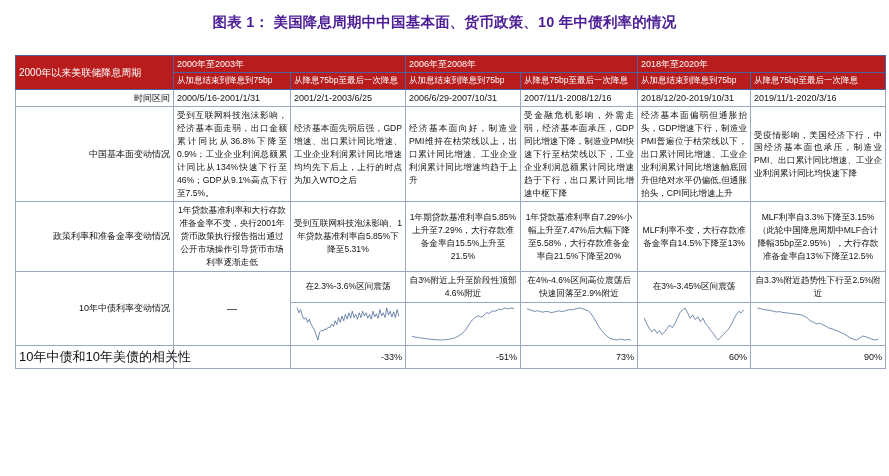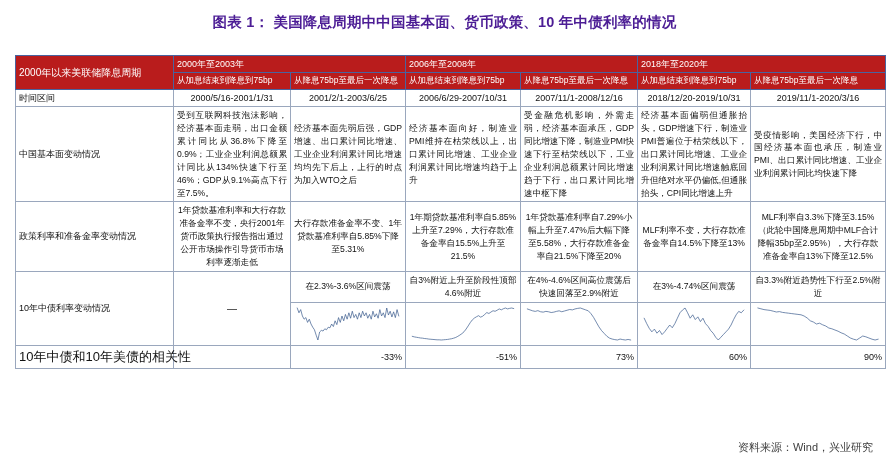--- a/index.html
+++ b/index.html
@@ -38,27 +38,26 @@
     color:#ffffff;
     text-align:left;
     font-size:8.5px;
     line-height:1.35;
     border:1px solid #4a639e !important;
   }
   .hcell.period{font-size:9px;}
   .hcell.rowlabel{font-size:10px;}
 
   .rowlabel-cell{
-    text-align:left;
+    text-align:right;
     font-size:9px;
     line-height:1.4;
     color:#111;
   }
   .datecell{
-    text-align:center;
     font-size:9px;
     color:#111;
     white-space:nowrap;
   }
   .body-cell{
     font-size:8.6px;
     line-height:1.5;
     color:#111;
     text-align:justify;
     text-justify:inter-ideograph;
@@ -133,34 +132,34 @@
         <td class="body-cell">经济基本面先弱后强，GDP增速、出口累计同比增速、工业企业利润累计同比增速均均先下后上，上行的时点为加入WTO之后</td>
         <td class="body-cell">经济基本面向好，制造业PMI维持在枯荣线以上，出口累计同比增速、工业企业利润累计同比增速均趋于上升</td>
         <td class="body-cell">受金融危机影响，外需走弱，经济基本面承压，GDP同比增速下降，制造业PMI快速下行至枯荣线以下，工业企业利润总额累计同比增速趋于下行，出口累计同比增速中枢下降</td>
         <td class="body-cell">经济基本面偏弱但通胀抬头，GDP增速下行，制造业PMI普遍位于枯荣线以下，出口累计同比增速、工业企业利润累计同比增速触底回升但绝对水平仍偏低,但通胀抬头，CPI同比增速上升</td>
         <td class="body-cell">受疫情影响，美国经济下行，中国经济基本面也承压，制造业PMI、出口累计同比增速、工业企业利润累计同比均快速下降</td>
       </tr>
 
       <tr>
         <td class="rowlabel-cell">政策利率和准备金率变动情况</td>
         <td class="body-cell c">1年贷款基准利率和大行存款准备金率不变，央行2001年货币政策执行报告指出通过公开市场操作引导货币市场利率逐渐走低</td>
-        <td class="body-cell c">大行存款准备金率不变、1年贷款基准利率自5.85%下降至5.31%</td>
+        <td class="body-cell c">受到互联网科技泡沫影响、1年贷款基准利率自5.85%下降至5.31%</td>
         <td class="body-cell c">1年期贷款基准利率自5.85%上升至7.29%，大行存款准备金率自15.5%上升至21.5%</td>
         <td class="body-cell c">1年贷款基准利率自7.29%小幅上升至7.47%后大幅下降至5.58%，大行存款准备金率自21.5%下降至20%</td>
         <td class="body-cell c">MLF利率不变，大行存款准备金率自14.5%下降至13%</td>
         <td class="body-cell c">MLF利率自3.3%下降至3.15%（此轮中国降息周期中MLF合计降幅35bp至2.95%），大行存款准备金率自13%下降至12.5%</td>
       </tr>
 
       <tr>
         <td class="rowlabel-cell" rowspan="2">10年中债利率变动情况</td>
         <td class="dash" rowspan="2">—</td>
         <td class="body-cell c">在2.3%-3.6%区间震荡</td>
         <td class="body-cell c">自3%附近上升至阶段性顶部4.6%附近</td>
         <td class="body-cell c">在4%-4.6%区间高位震荡后快速回落至2.9%附近</td>
-        <td class="body-cell c">在3%-4.74%区间震荡</td>
+        <td class="body-cell c">在3%-3.45%区间震荡</td>
         <td class="body-cell c">自3.3%附近趋势性下行至2.5%附近</td>
       </tr>
 
       <tr>
         <td class="chartcell">
             <svg viewBox="0 0 100 38" preserveAspectRatio="none">
               <path d="M3.00 3.00 L4.59 7.80 L6.19 4.60 L7.78 11.00 L9.37 14.20 L10.97 12.60 L12.56 17.40 L14.15 14.20 L15.75 19.00 L17.34 22.20 L18.93 24.76 L20.53 30.20 L22.12 35.00 L23.71 27.00 L25.31 25.40 L26.90 26.04 L28.49 23.80 L30.08 24.76 L31.68 22.20 L33.27 22.84 L34.86 19.00 L36.46 21.56 L38.05 15.80 L39.64 19.64 L41.24 12.60 L42.83 17.40 L44.42 11.00 L46.02 15.80 L47.61 9.40 L49.20 14.20 L50.80 7.80 L52.39 13.24 L53.98 6.20 L55.58 12.60 L57.17 9.40 L58.76 14.20 L60.36 7.80 L61.95 12.60 L63.54 6.20 L65.14 11.00 L66.73 7.80 L68.32 13.24 L69.92 9.40 L71.51 14.20 L73.10 6.20 L74.69 11.96 L76.29 8.76 L77.88 13.24 L79.47 4.60 L81.07 11.00 L82.66 7.80 L84.25 12.60 L85.85 3.00 L87.44 10.04 L89.03 6.20 L90.63 11.96 L92.22 6.84 L93.81 12.60 L95.41 4.60 L97.00 11.00" fill="none" stroke="#3a5a8c" stroke-width="0.7" stroke-linejoin="round" stroke-linecap="round" vector-effect="non-scaling-stroke"></path>
             </svg>
           </td>
         <td class="chartcell">
@@ -190,15 +189,14 @@
         <td class="corrcell"></td>
         <td class="corrcell">-33%</td>
         <td class="corrcell">-51%</td>
         <td class="corrcell">73%</td>
         <td class="corrcell">60%</td>
         <td class="corrcell">90%</td>
       </tr>
     </tbody>
   </table>
 
-  <div class="source">资料来源：Wind，兴业研究</div>
 
 </div>
 
 </body></html>

